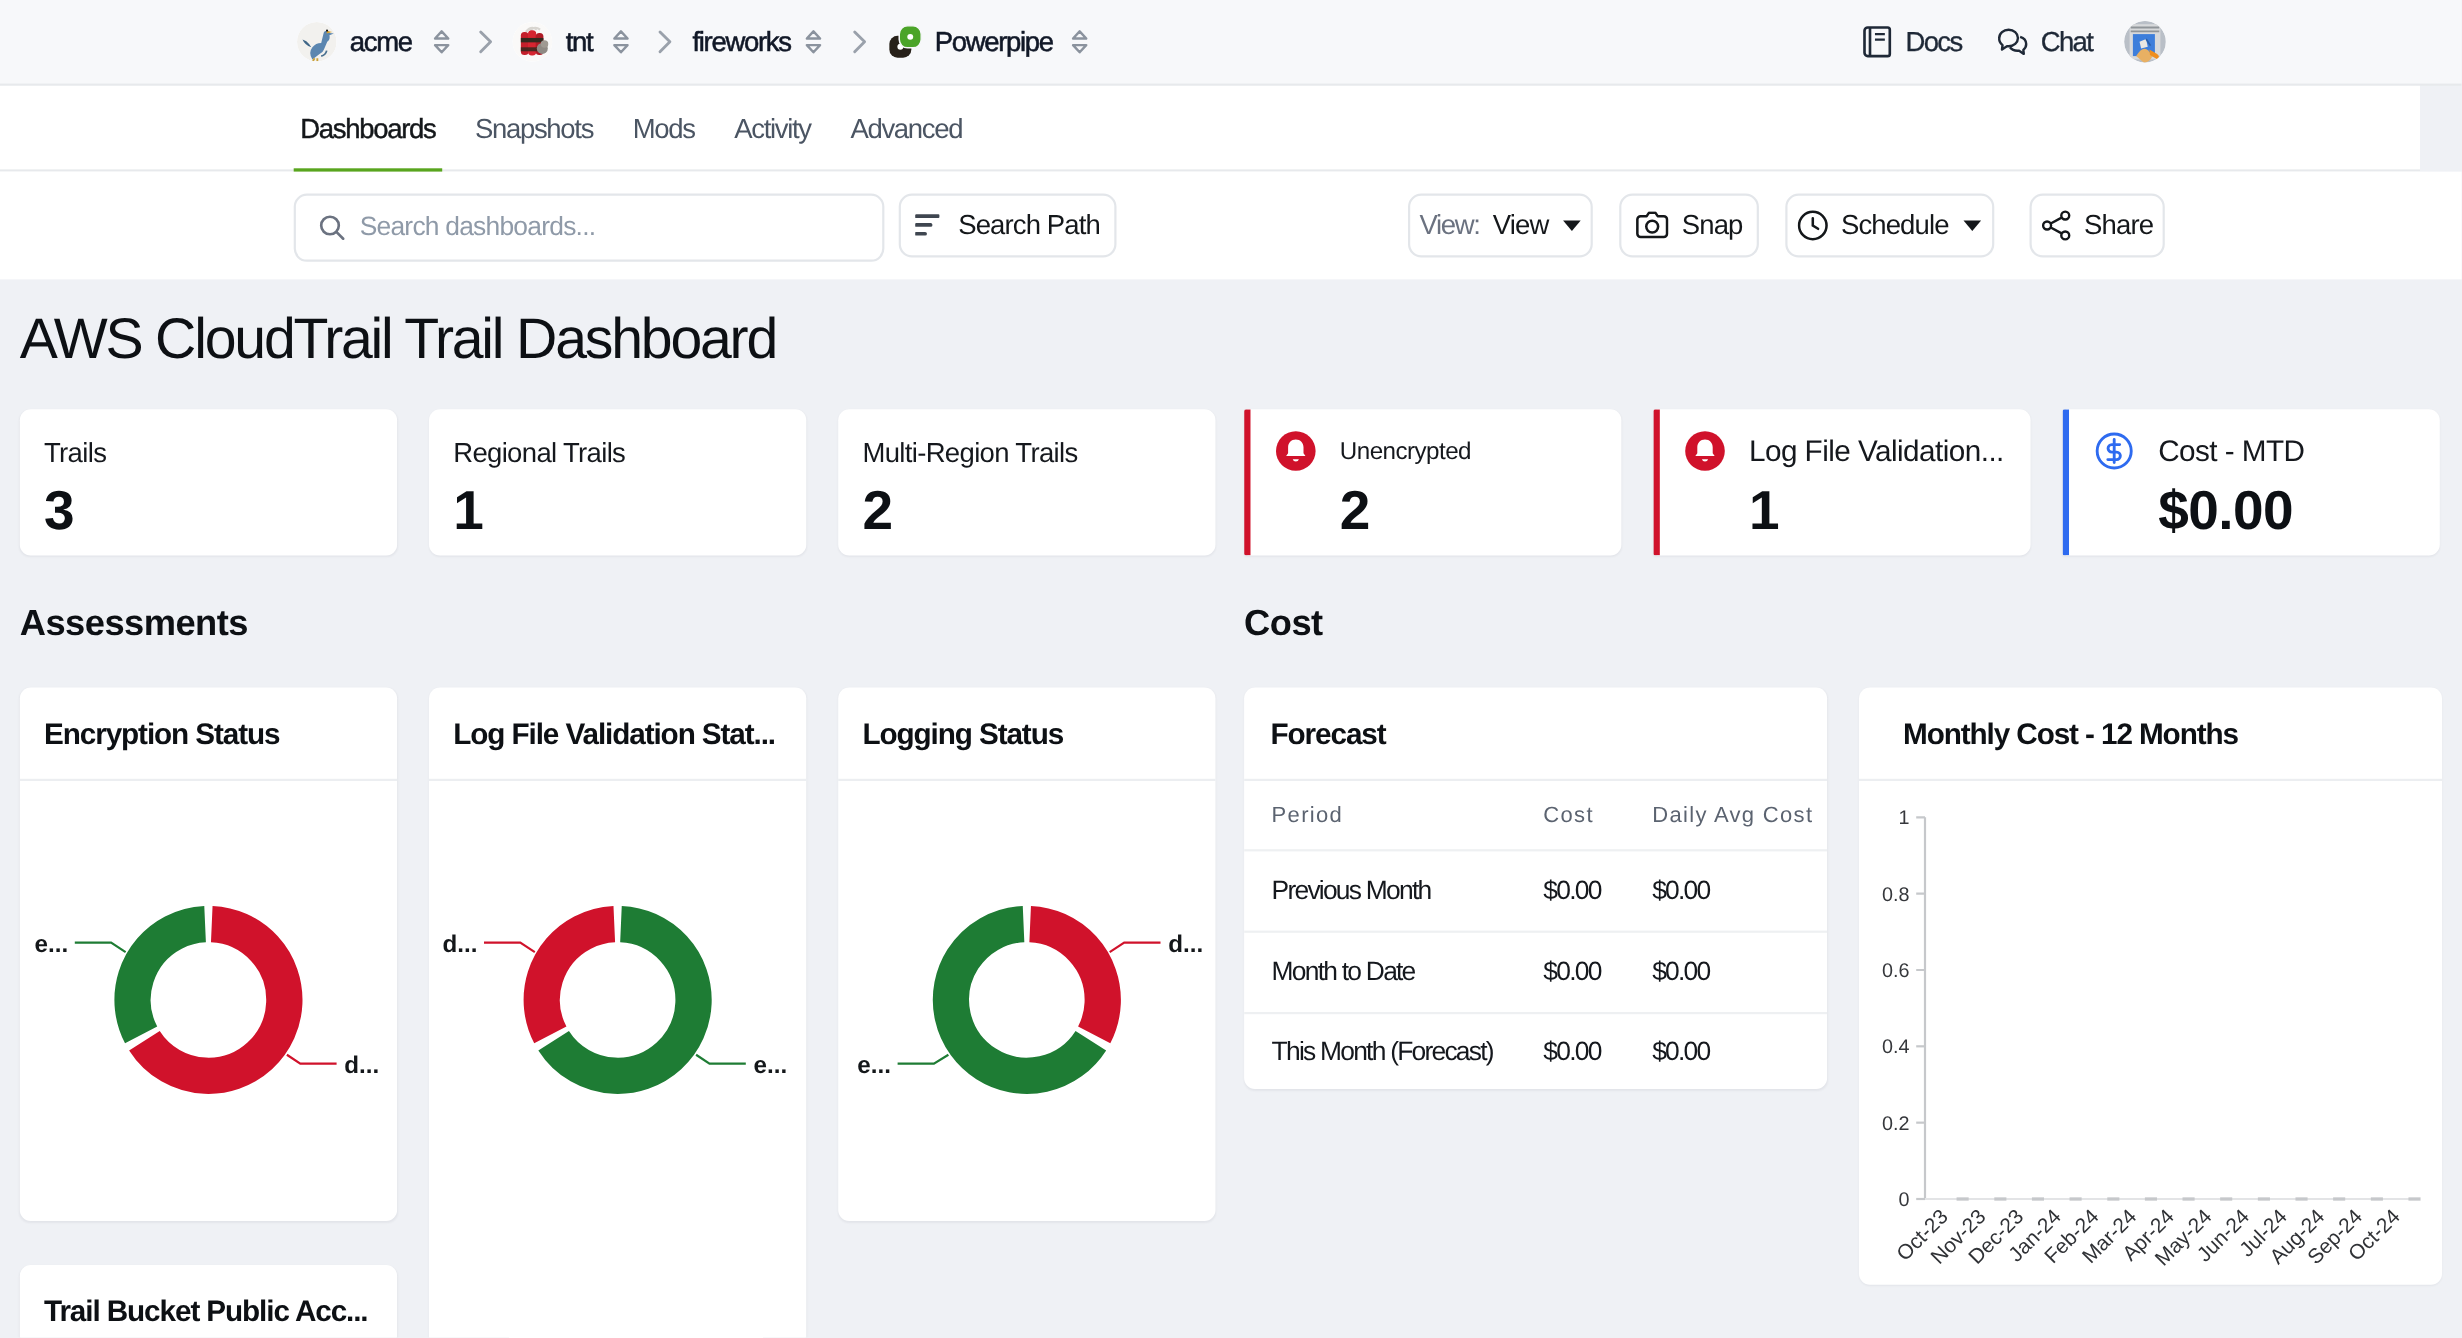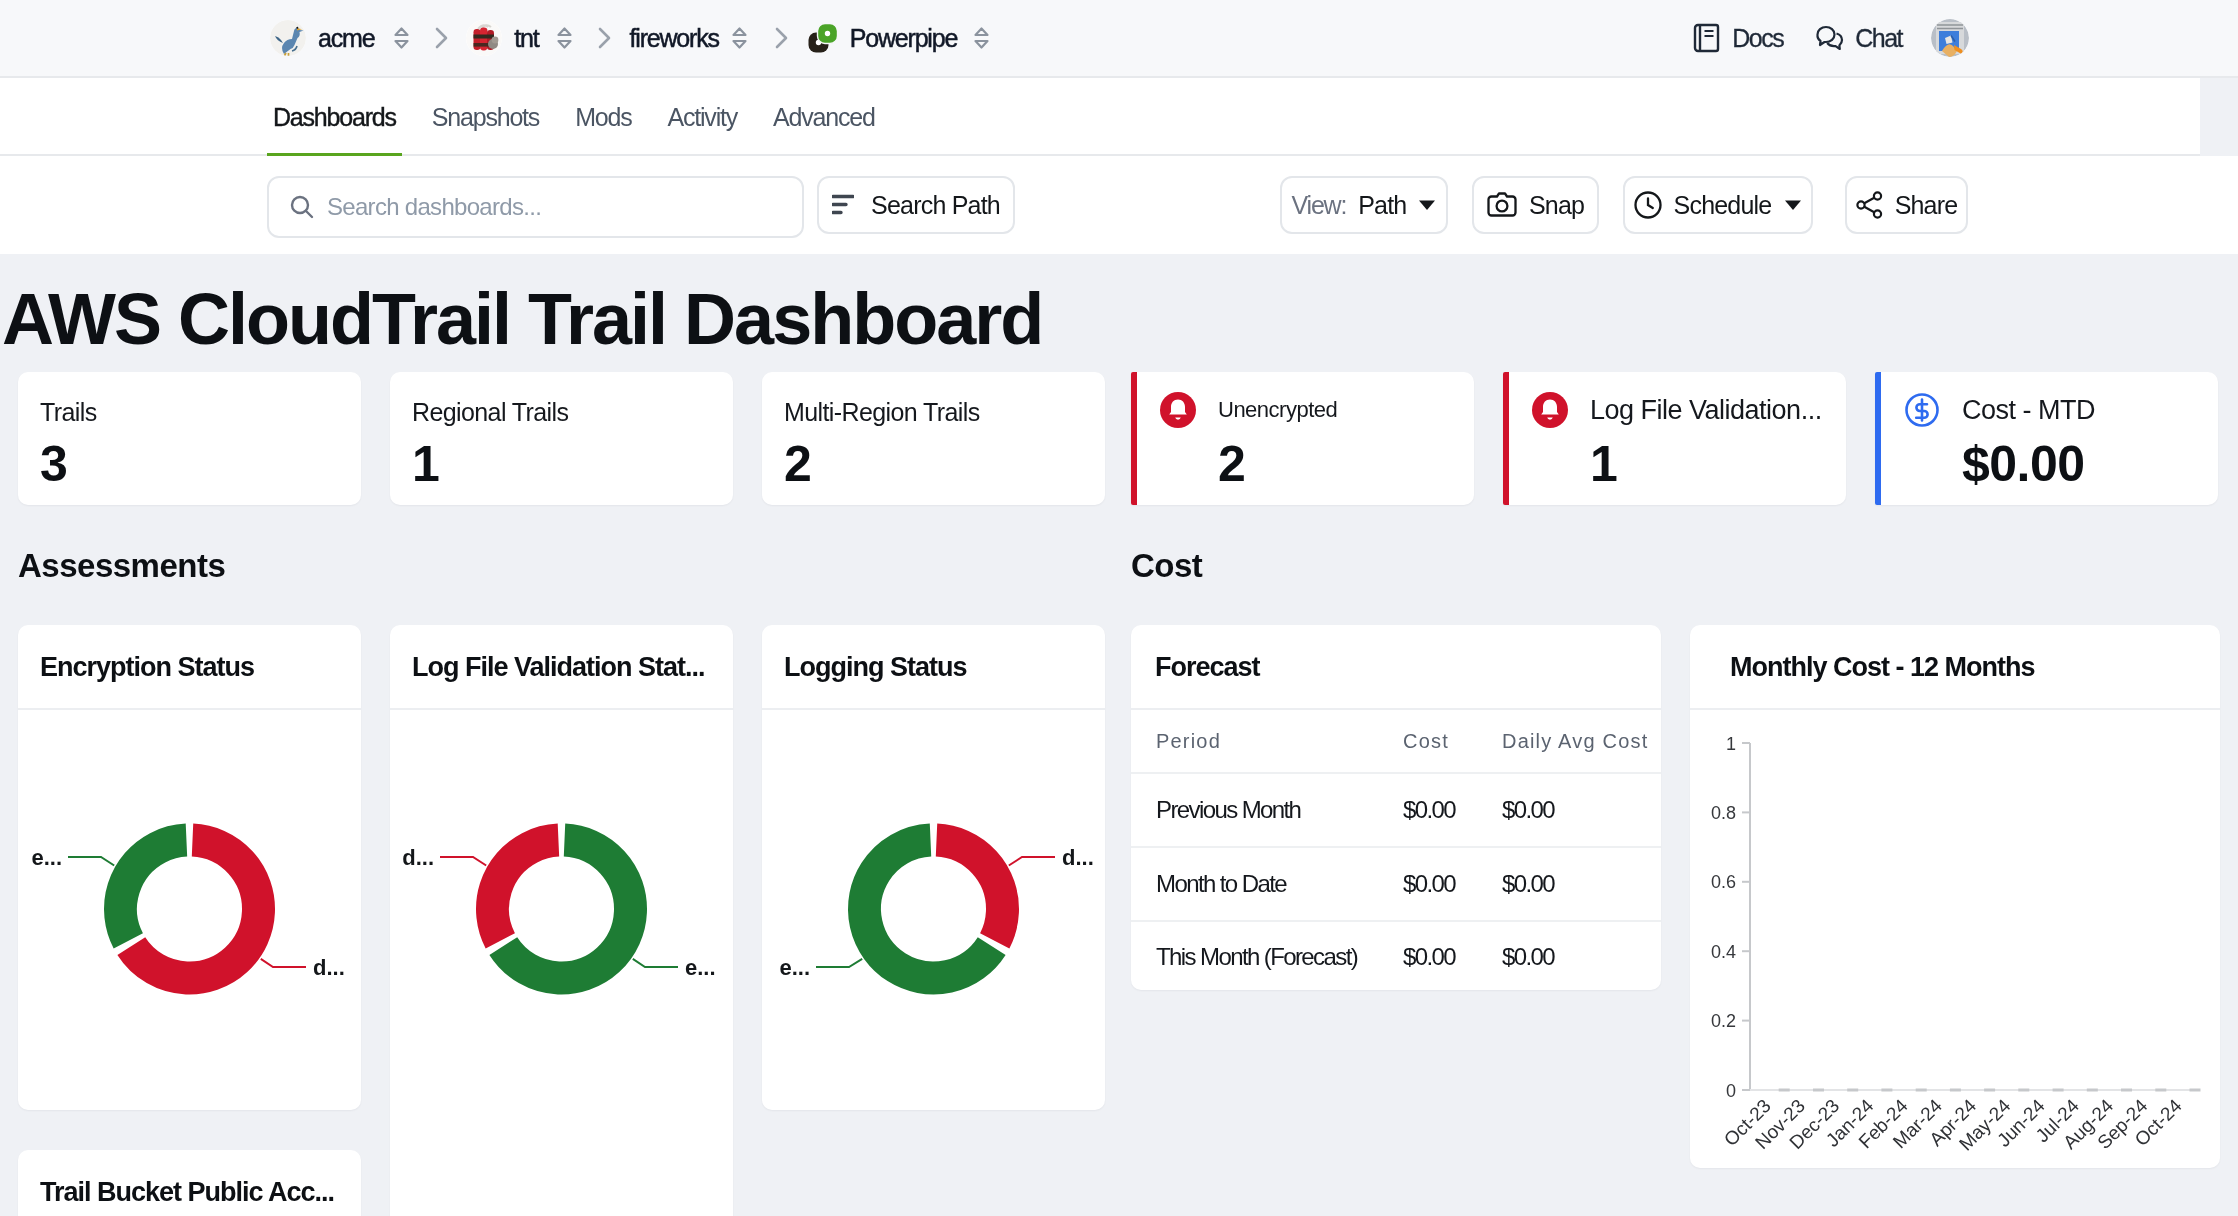--- a/index.html
+++ b/index.html
@@ -17,21 +17,21 @@
   .tablist { position:absolute; left:267px; top:0; height:78px; display:flex; }
   .tab { position:relative; height:78px; display:flex; align-items:center; padding:0 6px; margin-right:24px; font-size:25px; letter-spacing:-1.2px; color:#4b5563; white-space:nowrap; }
   .tab.active { color:#14171a; -webkit-text-stroke:0.4px; }
   .tab.active:after { content:""; position:absolute; left:0; right:0; bottom:-2px; height:5px; background:#59a51e; }
   
   .toolbar { position:absolute; left:0; top:156px; width:2238px; height:98px; background:#fff; }
   .search { position:absolute; left:267px; top:20px; width:537px; height:62px; border:2px solid #e3e6ea; border-radius:12px; background:#fff; display:flex; align-items:center; }
   .search .ph { font-size:24px; letter-spacing:-0.7px; color:#8f9aa8; margin-left:12px; white-space:nowrap; }
   .btn { position:absolute; top:20px; height:58px; border:2px solid #e3e6ea; border-radius:12px; background:#fff; display:flex; align-items:center; justify-content:center; font-size:25px; letter-spacing:-0.8px; color:#14171a; white-space:nowrap; }
   
-  .h1 { position:absolute; left:2px; top:278px; font-size:72px; font-weight:bold; letter-spacing:-2px; color:#0d1014; white-space:nowrap; }
+  .h1 { position:absolute; left:18px; top:278px; font-size:52px; font-weight:normal; letter-spacing:-2px; color:#0d1014; white-space:nowrap; }
   .card { position:absolute; background:#fff; border-radius:10px; box-shadow:0 1px 2px rgba(16,24,40,.05); }
   .stat { height:133px; width:343px; top:372px; padding:26px 0 0 22px; }
   .stat .lab { font-size:25px; letter-spacing:-0.6px; color:#15181d; white-space:nowrap; }
   .stat .num { font-size:50px; font-weight:bold; margin-top:8px; color:#0d1014; }
   .stat.alert { border-left:6px solid #d0122b; border-radius:2px 10px 10px 2px; padding:20px 0 0 23px; }
   .stat.info { border-left:6px solid #2e6bf0; border-radius:2px 10px 10px 2px; padding:20px 0 0 23px; }
   .irow { display:flex; align-items:center; }
   .icircle { width:36px; height:36px; border-radius:50%; flex:0 0 auto; margin-right:22px; }
   .stat .num2 { font-size:50px; font-weight:bold; letter-spacing:-0.5px; margin:7px 0 0 58px; color:#0d1014; }
   .sechead { position:absolute; font-size:33px; font-weight:bold; letter-spacing:-0.5px; color:#0d1014; }
@@ -147,21 +147,21 @@
       <div class="ph">Search dashboards...</div>
     </div>
     <div class="btn" style="left:817px; width:198px;">
       <svg width="22" height="24" viewBox="0 0 22 24" style="margin-right:17px;">
         <path d="M1 3.5 h20 M1 11.5 h13 M1 19.5 h8" stroke="#3f4650" stroke-width="3.4" stroke-linecap="round"></path>
       </svg>
       <span>Search Path</span>
     </div>
     <div class="btn" style="left:1280px; width:168px;">
       <span style="color:#6b7280; margin-right:12px; letter-spacing:-1.2px;">View:</span>
-      <span>Path</span>
+      <span>View</span>
       <svg width="18" height="12" viewBox="0 0 18 12" style="margin-left:12px;">
         <path d="M1 1.5 h16 L9 11 Z" fill="#14171a"></path>
       </svg>
     </div>
     <div class="btn" style="left:1472px; width:127px;">
       <svg width="30" height="26" viewBox="0 0 30 26" style="margin-right:12px;">
         <path d="M10 4.5 L12 1.5 h6 l2 3 h5.5 a3 3 0 0 1 3 3 v13 a3 3 0 0 1 -3 3 h-21 a3 3 0 0 1 -3 -3 v-13 a3 3 0 0 1 3 -3 z" fill="none" stroke="#14171a" stroke-width="2.3" stroke-linejoin="round"></path>
         <circle cx="15" cy="14" r="5.4" fill="none" stroke="#14171a" stroke-width="2.3"></circle>
       </svg>
       <span>Snap</span>

